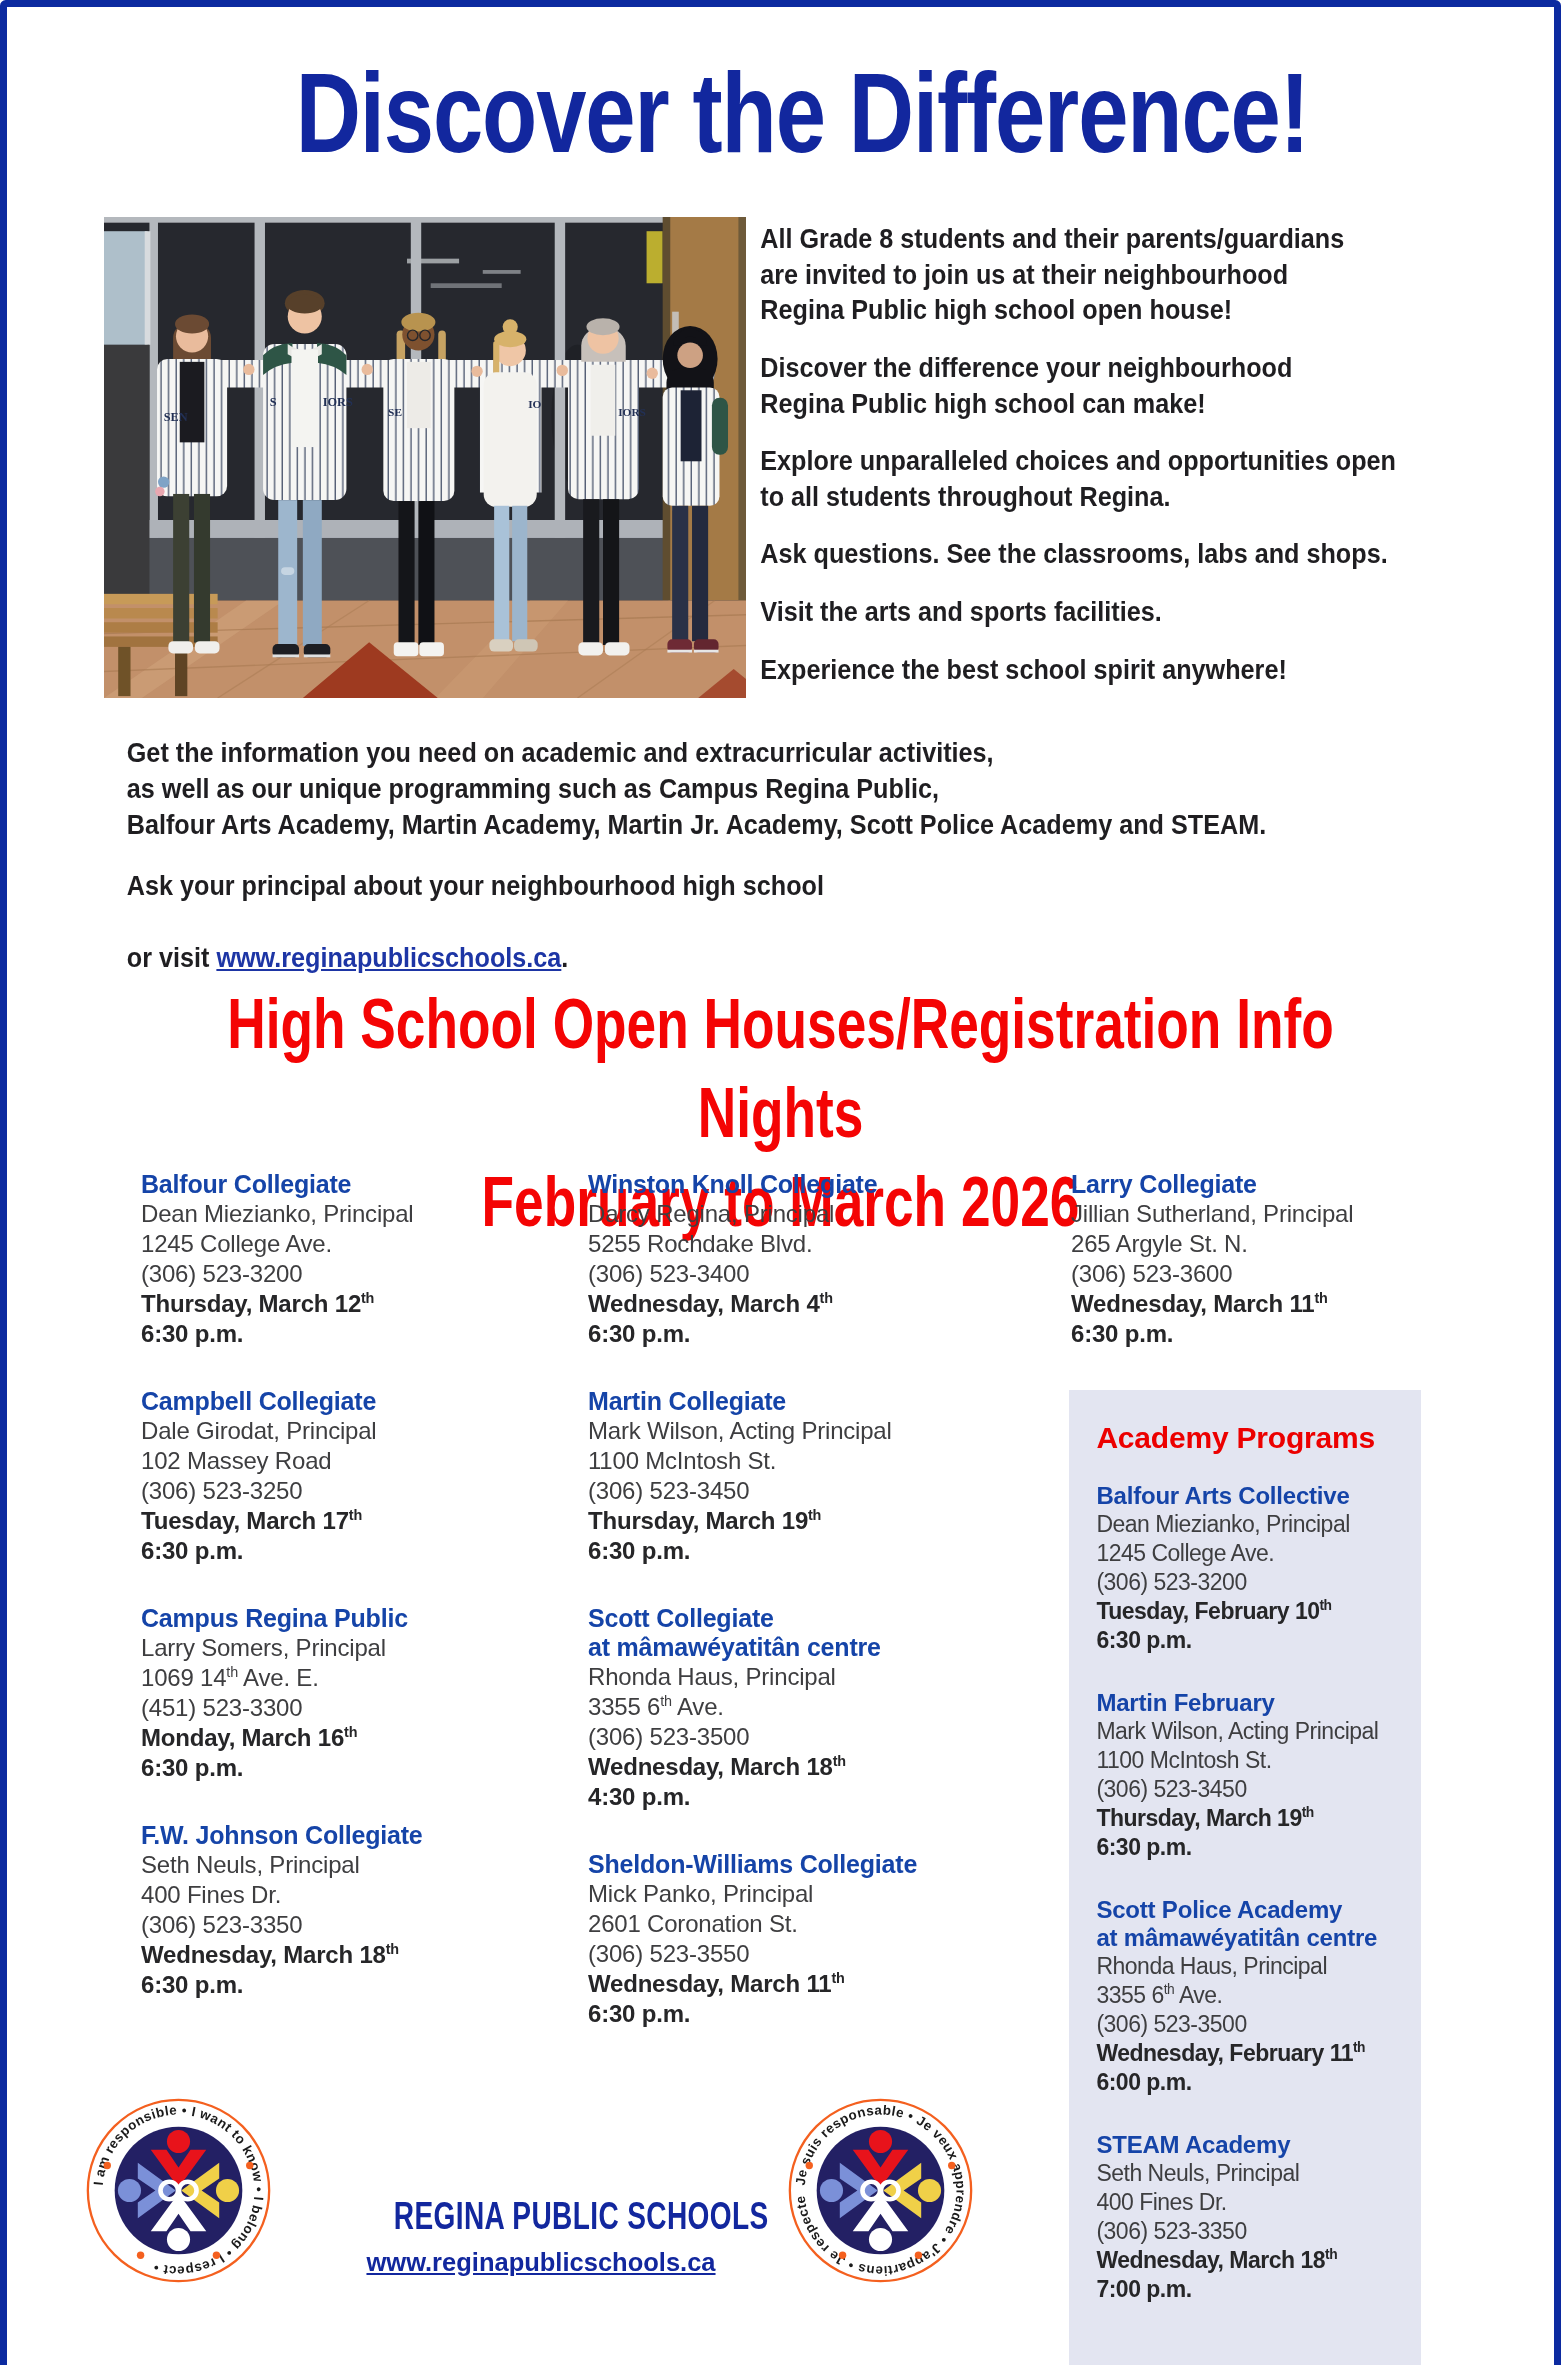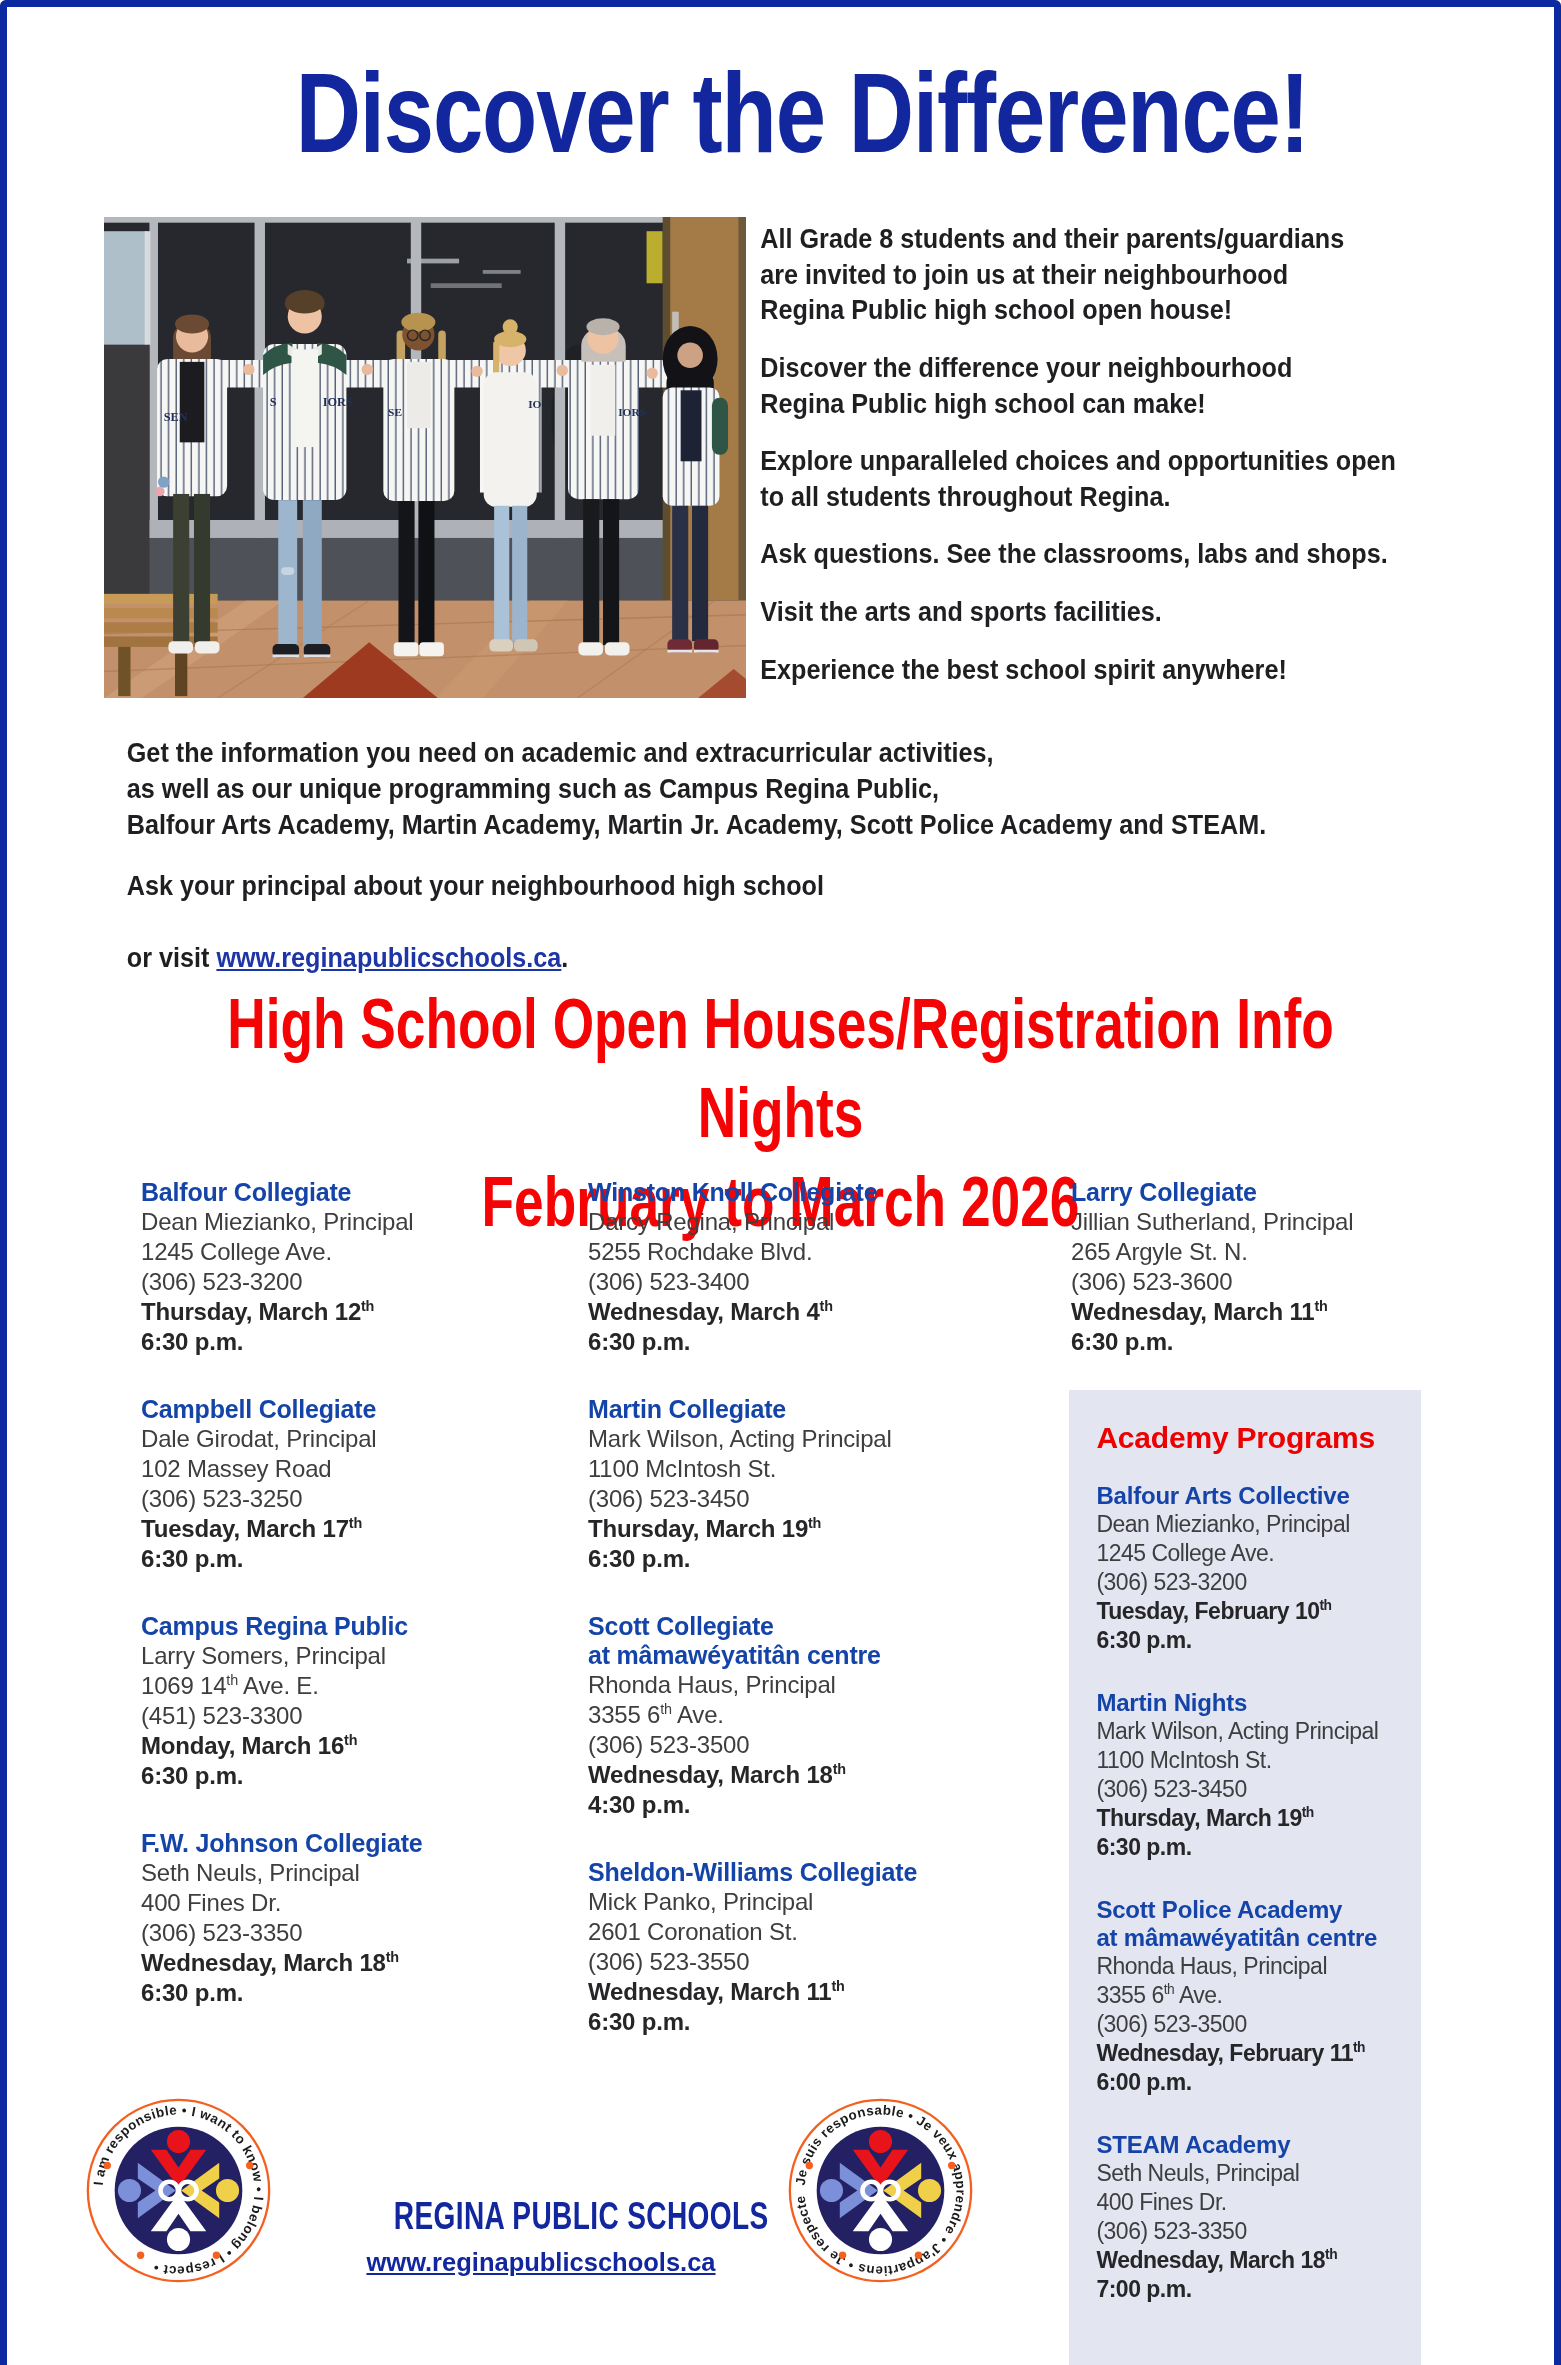--- a/index.html
+++ b/index.html
@@ -22,21 +22,21 @@
     font-weight:700;color:var(--text-dark);font-size:27.4px;line-height:1.30;}
   .intro p{margin:0 0 22px 0;white-space:pre-line;}
   .middle{position:absolute;left:63px;top:728px;width:1419px;
     font-weight:700;color:var(--text-dark);font-size:27.4px;line-height:1.32;}
   .middle p{margin:0 0 24.6px 0;white-space:pre-line;}
   .link{color:var(--link-blue);text-decoration:underline;cursor:pointer;}
   .section-heading{position:absolute;top:973px;left:0;right:0;text-align:center;
     font-size:71px;font-weight:700;color:var(--red);line-height:1.25;white-space:pre-line;}
   .col{position:absolute;top:1163px;letter-spacing:-0.2px;}
   .col1{left:134px;width:440px;} .col2{left:581px;width:468px;} .col3{left:1064px;width:388px;}
-  .entry{margin:8px 0 38px 0;}
+  .entry{margin:0 0 38px 0;}
   .school-name{font-size:25px;line-height:29px;font-weight:700;color:var(--school-blue);}
   .school-line{font-size:24px;line-height:30px;color:var(--text-gray);}
   .school-date{font-size:24px;line-height:30px;font-weight:700;color:var(--text-bold);}
   sup{font-size:0.6em;vertical-align:super;line-height:0;}
   .academy-box{position:absolute;left:1062px;top:1383px;width:352px;height:1131px;
     background:var(--box-bg);box-sizing:border-box;padding:31px 5.7px 19px 27.4px;letter-spacing:-0.2px;}
   .academy-box .entry{margin-bottom:34px;}
   .academy-title{font-size:30px;font-weight:700;color:var(--academy-red);margin:0 0 27.4px 0;}
   .academy-box .school-line,.academy-box .school-date{font-size:23px;line-height:29px;letter-spacing:-0.5px;}
   .academy-box .school-name{font-size:24px;line-height:28px;}
@@ -355,21 +355,21 @@
     <div>
             <div class="school-line">Dean Miezianko, Principal</div>
             <div class="school-line">1245 College Ave.</div>
             <div class="school-line">(306) 523-3200</div>
           </div>
     <div class="school-date">Tuesday, February 10<sup>th</sup></div>
     <div class="school-date">6:30 p.m.</div>
   </div>
 
   <div class="entry">
-    <div class="school-name">Martin Nights</div>
+    <div class="school-name">Martin February</div>
 
     <div>
             <div class="school-line">Mark Wilson, Acting Principal</div>
             <div class="school-line">1100 McIntosh St.</div>
             <div class="school-line">(306) 523-3450</div>
           </div>
     <div class="school-date">Thursday, March 19<sup>th</sup></div>
     <div class="school-date">6:30 p.m.</div>
   </div>
 

